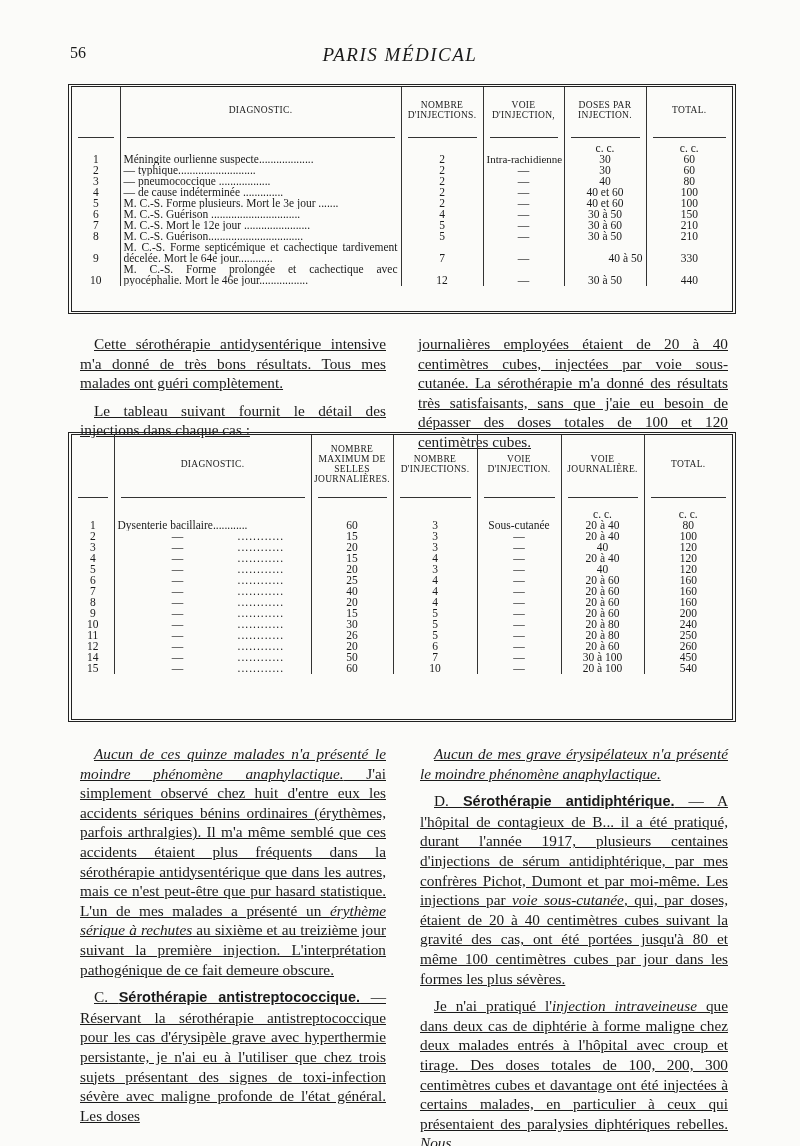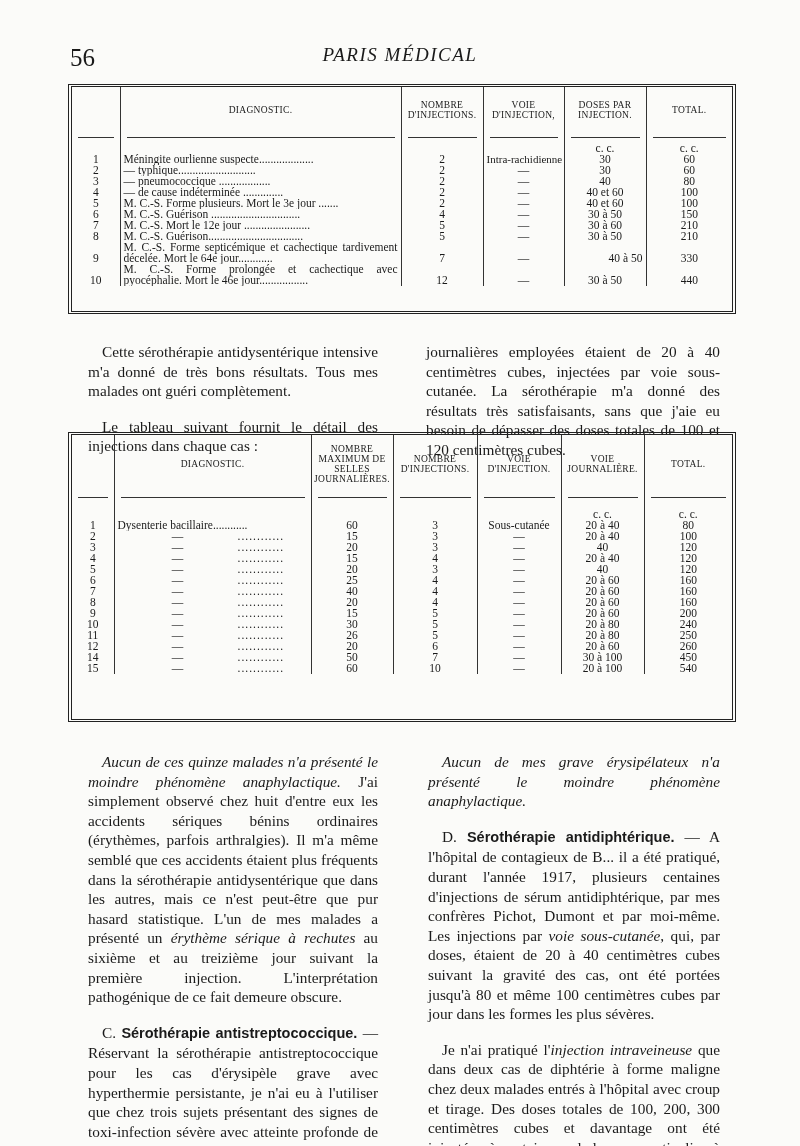--- a/index.html
+++ b/index.html
@@ -1,41 +1,41 @@
 <!DOCTYPE html>
 <html><head>
 <meta charset="utf-8">
 <style>
   html, body { margin: 0; padding: 0; }
   body {
     width: 800px; height: 1146px; background: #fbfbf9; color: #1a1a1a;
     font-family: "DejaVu Serif", "Liberation Serif", serif;
     position: relative; overflow: hidden;
   }
-  .page-number { position: absolute; left: 70px; top: 44px; font-size: 25px; font-family: "Liberation Serif", serif; }
+  .page-number { position: absolute; left: 70px; top: 44px; font-size: 16px; font-family: "Liberation Serif", serif; }
   .running-head { position: absolute; left: 0; width: 800px; top: 44px; text-align: center; font-size: 19px; font-style: italic; letter-spacing: 1.5px; font-family: "Liberation Serif", serif; }
 
   .tbl-wrap {
     position: absolute; left: 68px; width: 668px;
     border: 3px double #222; border-left-width: 4px; border-right-width: 4px;
     box-sizing: border-box;
   }
   table { border-collapse: collapse; width: 100%; font-family: "Liberation Serif", serif; font-size: 11.5px; line-height: 11px; table-layout: fixed; }
   th { font-weight: normal; font-size: 9.5px; letter-spacing: 0.3px; line-height: 10px; vertical-align: middle; text-align: center; border-left: 1px solid #333; padding: 4px 2px; }
   th:first-child, td:first-child { border-left: none; }
   td { border-left: 1px solid #333; padding: 0 3px; vertical-align: top; white-space: nowrap; }
   .rule-row td { height: 10px; padding: 0; position: relative; }
   .rule-row td::after { content: ""; position: absolute; left: 6px; right: 6px; top: 4px; border-top: 1.5px solid #333; }
   .num { text-align: center; }
   .c { text-align: center; }
   .diag { text-align: left; overflow: hidden; }
   .wrap { white-space: normal; text-align: justify; }
   .dots { letter-spacing: 1px; }
   .col-text { position: absolute; font-family: "Liberation Serif", serif; font-size: 15.3px; line-height: 19.6px; text-align: justify; }
-  .col-text p { margin: 16px; text-indent: 14px; }
+  .col-text p { margin: 8px; text-indent: 14px; text-decoration: underline; }
   .col-text p.noindent { text-indent: 0; }
   .col-text b { font-family: "Liberation Sans", sans-serif; font-weight: bold; font-size: 14.5px; }
   .spacer td { height: 6px; }
 </style>
 </head>
 <body>
 
 <div class="page-number">56</div>
 <div class="running-head">PARIS MÉDICAL</div>
 
@@ -343,19 +343,19 @@
           <td class="c">—</td>
           <td class="c">20 à 100</td>
           <td class="c">540</td>
         </tr>
       </tbody>
   </table>
 </div>
 
 <div class="col-text" style="left:72px; top:736px; width:322px;">
   <p><i>Aucun de ces quinze malades n'a présenté le moindre phénomène anaphylactique.</i><span> J'ai simplement observé chez huit d'entre eux les accidents sériques bénins ordinaires (érythèmes, parfois arthralgies). Il m'a même semblé que ces accidents étaient plus fréquents dans la sérothérapie antidysentérique que dans les autres, mais ce n'est peut-être que pur hasard statistique. L'un de mes malades a présenté un </span><i>érythème sérique à rechutes</i><span> au sixième et au treizième jour suivant la première injection. L'interprétation pathogénique de ce fait demeure obscure.</span></p>
-  <p><span>C. </span><b>Sérothérapie antistreptococcique.</b><span> — Réservant la sérothérapie antistreptococcique pour les cas d'érysipèle grave avec hyperthermie persistante, je n'ai eu à l'utiliser que chez trois sujets présentant des signes de toxi-infection sévère avec atteinte profonde de l'état dépasser. Les doses</span></p>
+  <p><span>C. </span><b>Sérothérapie antistreptococcique.</b><span> — Réservant la sérothérapie antistreptococcique pour les cas d'érysipèle grave avec hyperthermie persistante, je n'ai eu à l'utiliser que chez trois sujets présentant des signes de toxi-infection sévère avec maligne profonde de l'état général. Les doses</span></p>
 </div>
 <div class="col-text" style="left:412px; top:736px; width:324px;">
   <p><i>Aucun de mes grave érysipélateux n'a présenté le moindre phénomène anaphylactique.</i></p>
   <p><span>D. </span><b>Sérothérapie antidiphtérique.</b><span> — A l'hôpital de contagieux de B... il a été pratiqué, durant l'année 1917, plusieurs centaines d'injections de sérum antidiphtérique, par mes confrères Pichot, Dumont et par moi-même. Les injections par </span><i>voie sous-cutanée</i><span>, qui, par doses, étaient de 20 à 40 centimètres cubes suivant la gravité des cas, ont été portées jusqu'à 80 et même 100 centimètres cubes par jour dans les formes les plus sévères.</span></p>
   <p><span>Je n'ai pratiqué l'</span><i>injection intraveineuse</i><span> que dans deux cas de diphtérie à forme maligne chez deux malades entrés à l'hôpital avec croup et tirage. Des doses totales de 100, 200, 300 centimètres cubes et davantage ont été injectées à certains malades, en particulier à ceux qui présentaient des paralysies diphtériques rebelles. </span><i>Nous</i></p>
 </div>
 
 </body></html>

